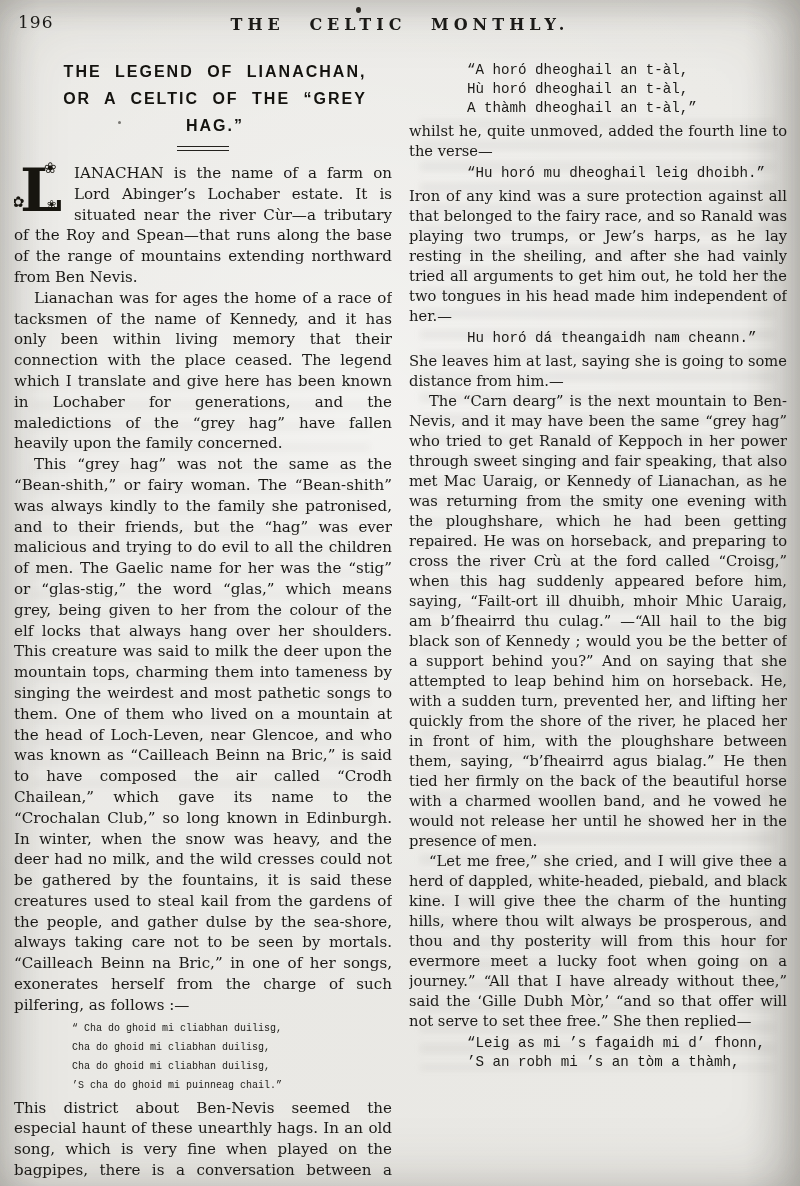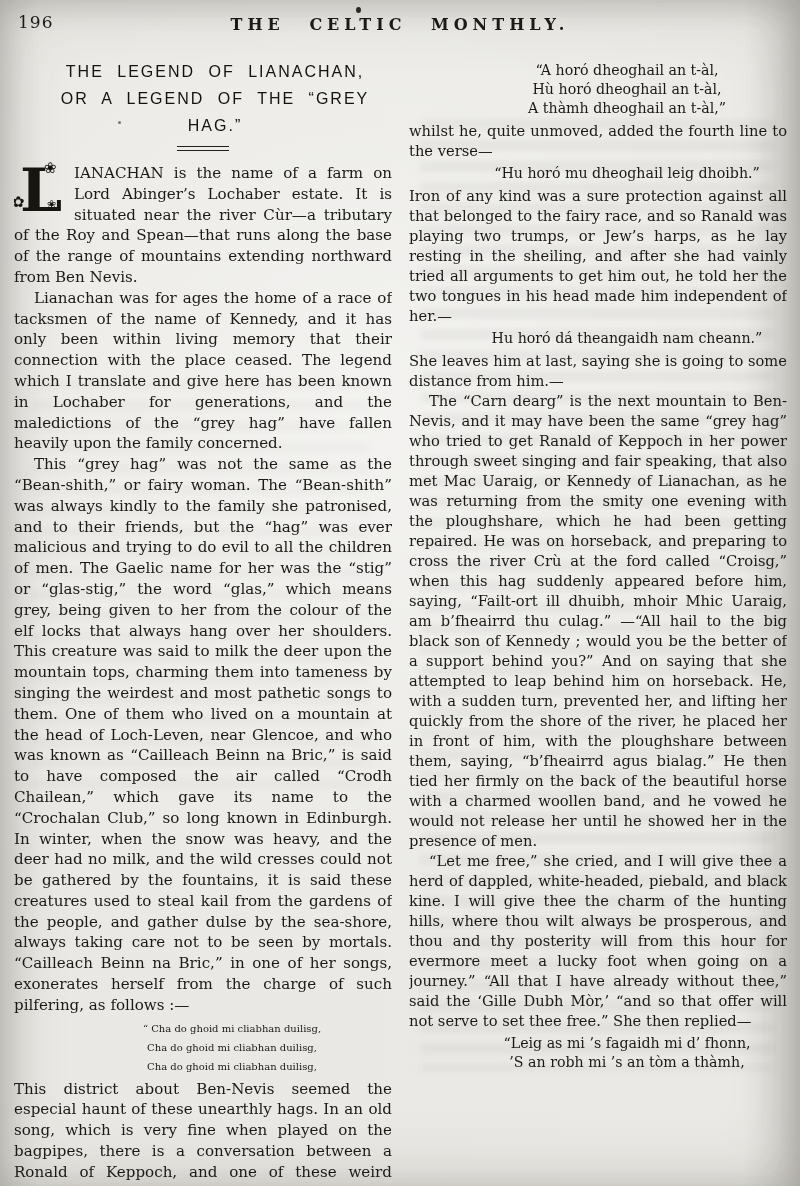--- a/index.html
+++ b/index.html
@@ -37,31 +37,31 @@
     position:absolute;top:58px;left:14px;width:774px;height:1122px;
     display:flex;gap:17px;
   }
   .col{width:378px;height:1122px;overflow:hidden;text-align:justify;}
   .col-left{font-size:15.1px;line-height:20.8px;}
   .col-right{font-size:14.7px;line-height:20px;}
 
   .art-title{
     text-align:center;
     font-family:"Liberation Sans","DejaVu Sans",sans-serif;
-    font-weight:normal;font-size:16px;letter-spacing:2px;word-spacing:7px;
+    font-weight:bold;font-size:16px;letter-spacing:2px;word-spacing:7px;
     line-height:27px;color:#14130f;margin-left:24px;
   }
   .title-rule{
     width:52px;margin:7px auto 12px auto;height:3px;
     border-top:1px solid #23211d;border-bottom:1px solid #23211d;
   }
 
   p{margin:0;}
   p.ind{text-indent:20px;}
-  .verse{margin:3px 0 3px 58px;line-height:19px;text-align:center;}
+  .verse{margin:3px 0 3px 58px;line-height:19px;text-align:left;font-family:Liberation Mono, monospace;}
   .col-left .verse{font-size:10px;}
   .col-right .verse{font-size:14.2px;}
   .vline{white-space:nowrap;}
 
   .dropcap-wrap{
     float:left;width:54px;height:60px;position:relative;margin:2px 6px 0 0;
   }
   .dropcap{
     position:absolute;left:6px;top:-6px;
     font-size:60px;line-height:62px;font-weight:bold;color:#17150f;
@@ -84,40 +84,41 @@
   <div class="pagehead">
     <div class="pagenum">196</div>
     <div class="journal">THE CELTIC MONTHLY.</div>
   </div>
 
   <div class="columns">
 
     <div class="col col-left">
       <div class="art-title">
         <div>THE LEGEND OF LIANACHAN,</div>
-        <div>OR A LEGEND OF THE “GREY HAG.”</div>
+        <div>OR A CELTIC OF THE “GREY HAG.”</div>
       </div>
       <div class="title-rule"></div>
 
       <p>
         <span class="dropcap-wrap">
           <span class="dropcap">L</span>
           <span class="flower fl1">❀</span>
           <span class="flower fl2">✿</span>
           <span class="flower fl3">❀</span>
         </span><span>IANACHAN is the name of a farm on Lord Abinger’s Lochaber estate.  It is situated near the river Cùr—a tributary of the Roy and Spean—that runs along the base of the range of mountains extending northward from Ben Nevis.</span>
       </p>
 
       <p class="ind">Lianachan was for ages the home of a race of tacksmen of the name of Kennedy, and it has only been within living memory that their connection with the place ceased.  The legend which I translate and give here has been known in Lochaber for generations, and the maledictions of the “grey hag” have fallen heavily upon the family concerned.</p>
       <p class="ind">This “grey hag” was not the same as the “Bean-shith,” or fairy woman.  The “Bean-shith” was always kindly to the family she patronised, and to their friends, but the “hag” was ever malicious and trying to do evil to all the children of men.  The Gaelic name for her was the “stig” or “glas-stig,” the word “glas,” which means grey, being given to her from the colour of the elf locks that always hang over her shoulders.  This creature was said to milk the deer upon the mountain tops, charming them into tameness by singing the weirdest and most pathetic songs to them.  One of them who lived on a mountain at the head of Loch-Leven, near Glencoe, and who was known as “Cailleach Beinn na Bric,” is said to have composed the air called “Crodh Chailean,” which gave its name to the “Crochalan Club,” so long known in Edinburgh. In winter, when the snow was heavy, and the deer had no milk, and the wild cresses could not be gathered by the fountains, it is said these creatures used to steal kail from the gardens of the people, and gather dulse by the sea-shore, always taking care not to be seen by mortals. “Cailleach Beinn na Bric,” in one of her songs, exonerates herself from the charge of such pilfering, as follows :—</p>
 
       <div class="verse">
         <div class="vline">“ Cha do ghoid mi cliabhan duilisg,</div>
         <div class="vline">Cha do ghoid mi cliabhan duilisg,</div>
         <div class="vline">Cha do ghoid mi cliabhan duilisg,</div>
+        <div class="vline">’S cha do ghoid mi puinneag chail.”</div>
       </div>
 
       <p>This district about Ben-Nevis seemed the especial haunt of these unearthly hags.  In an old song, which is very fine when played on the bagpipes, there is a conversation between a Ronald of Keppoch, and one of these weird creatures. The tune is called “Dheoghail an t-àl.”   She began it with—</p>
 
     </div>
 
     <div class="col col-right">
 
       <div class="verse">
         <div class="vline">“A horó dheoghail an t-àl,</div>

